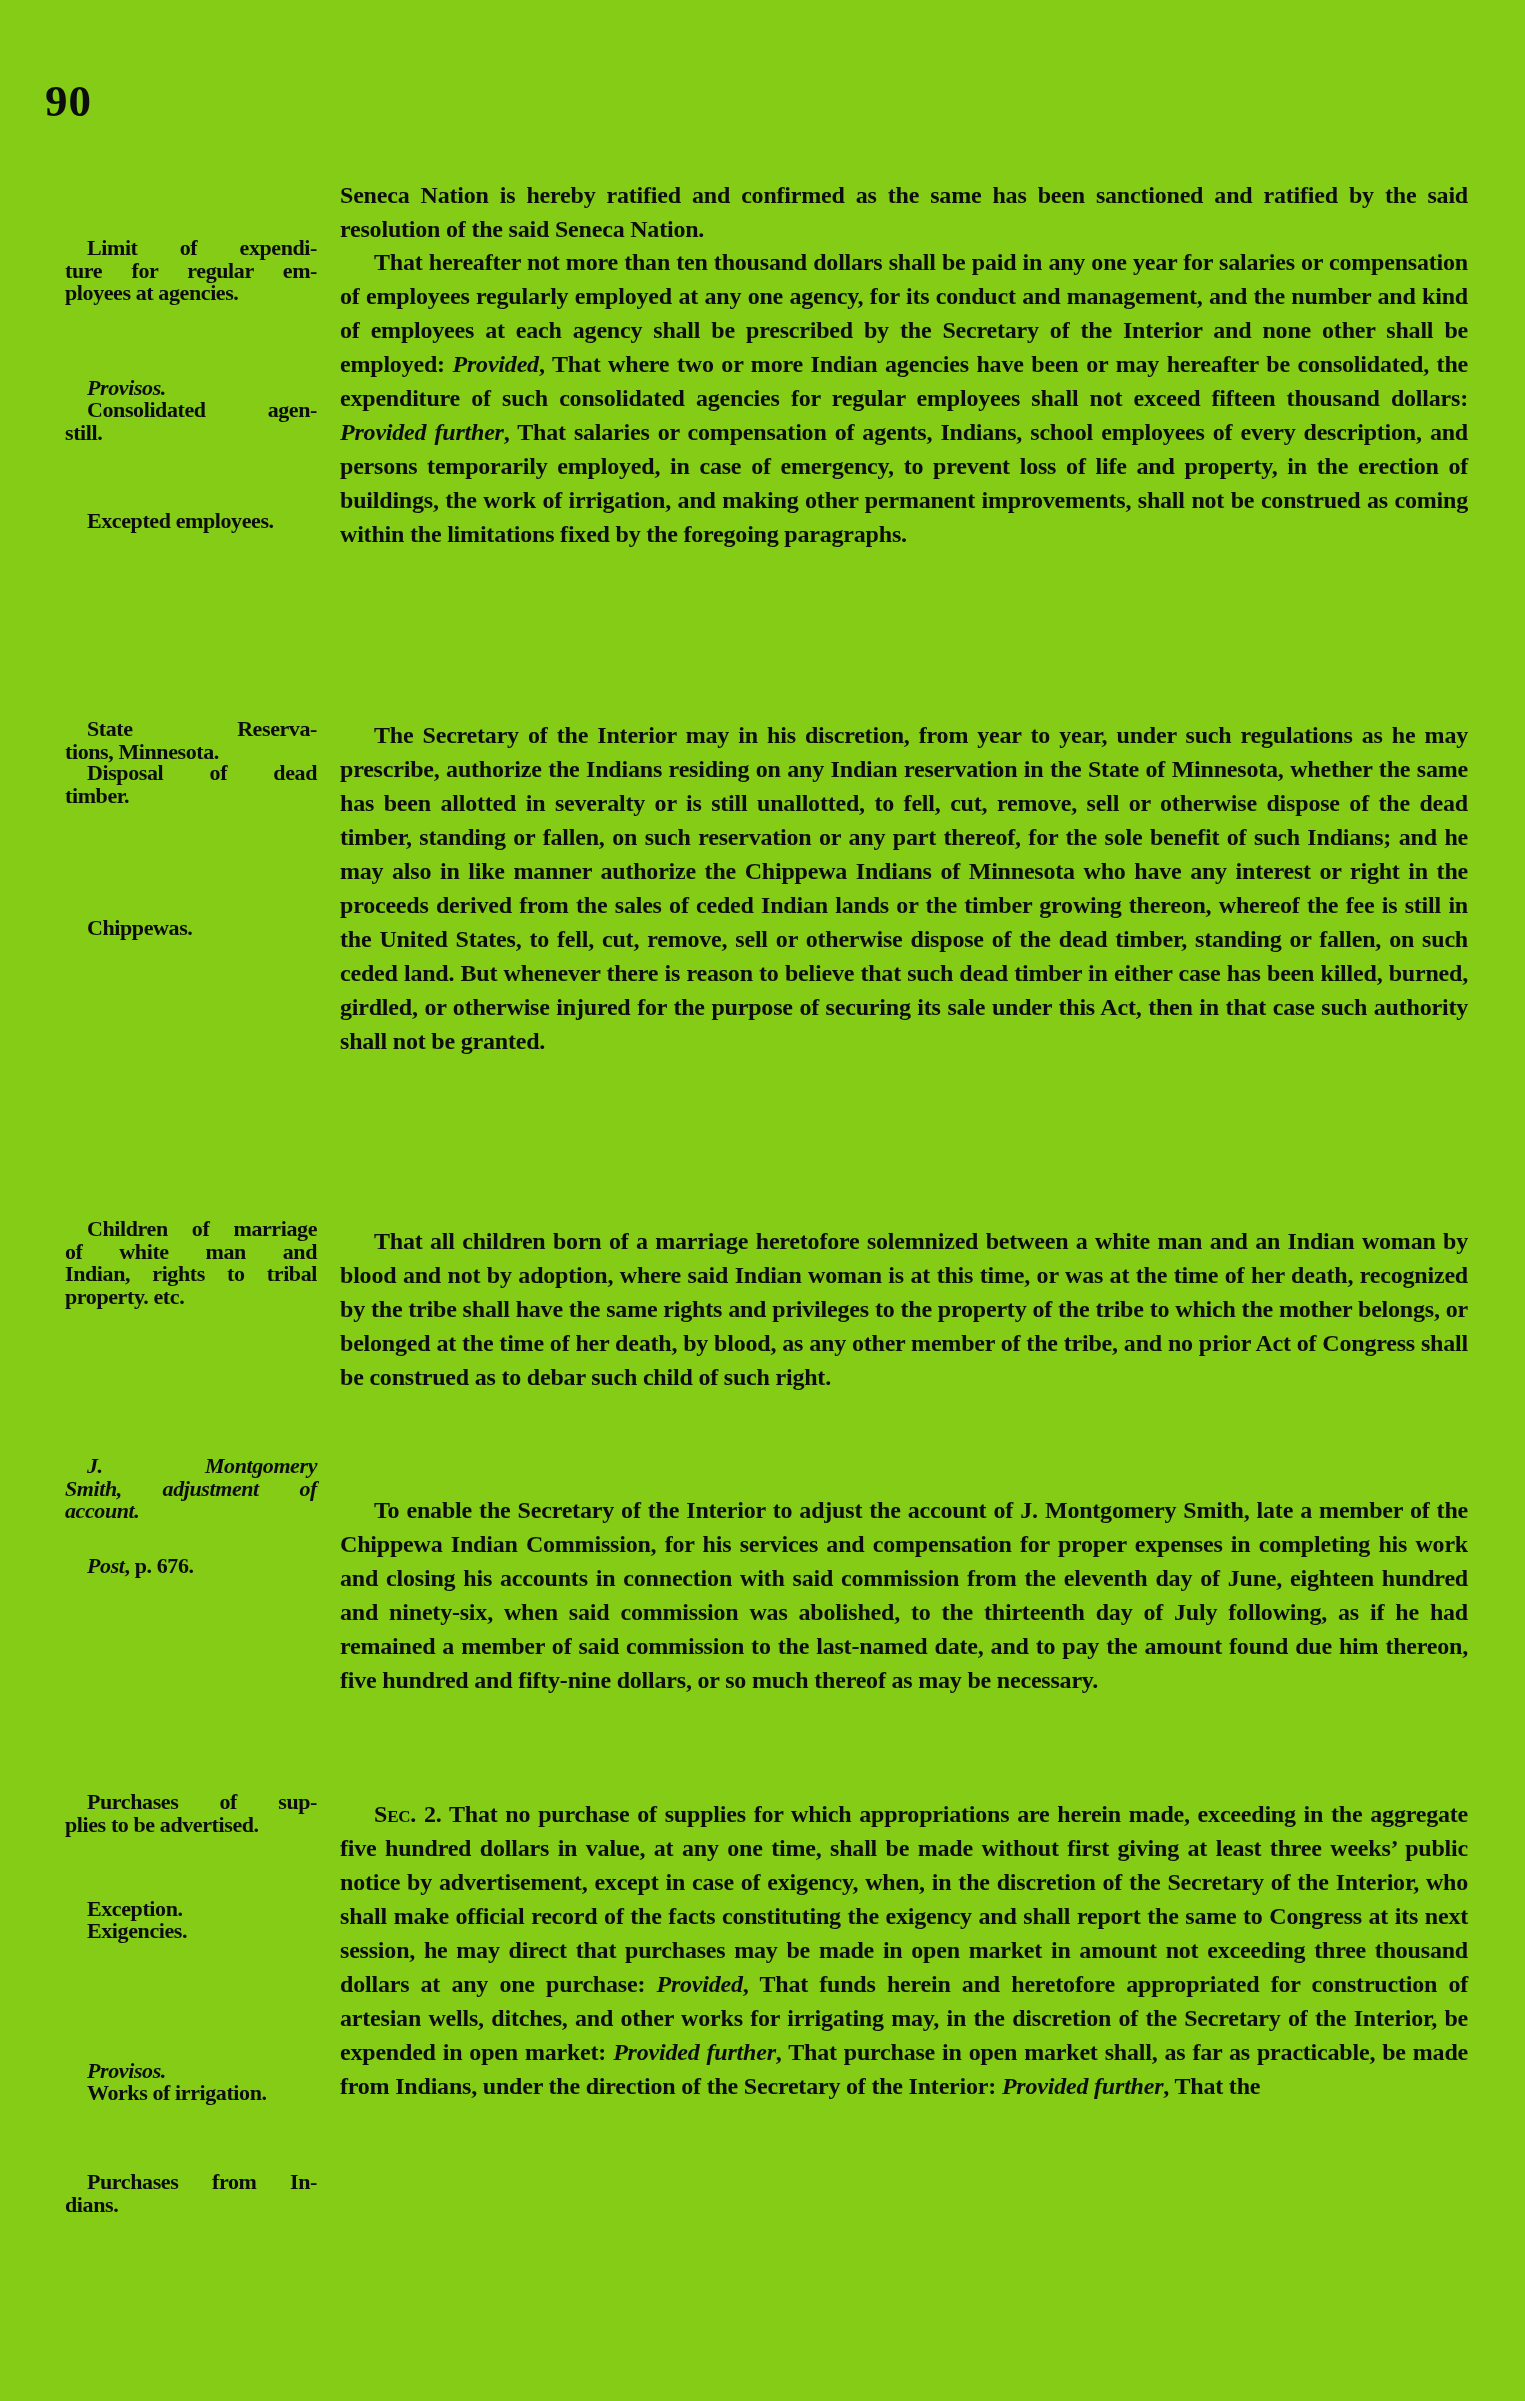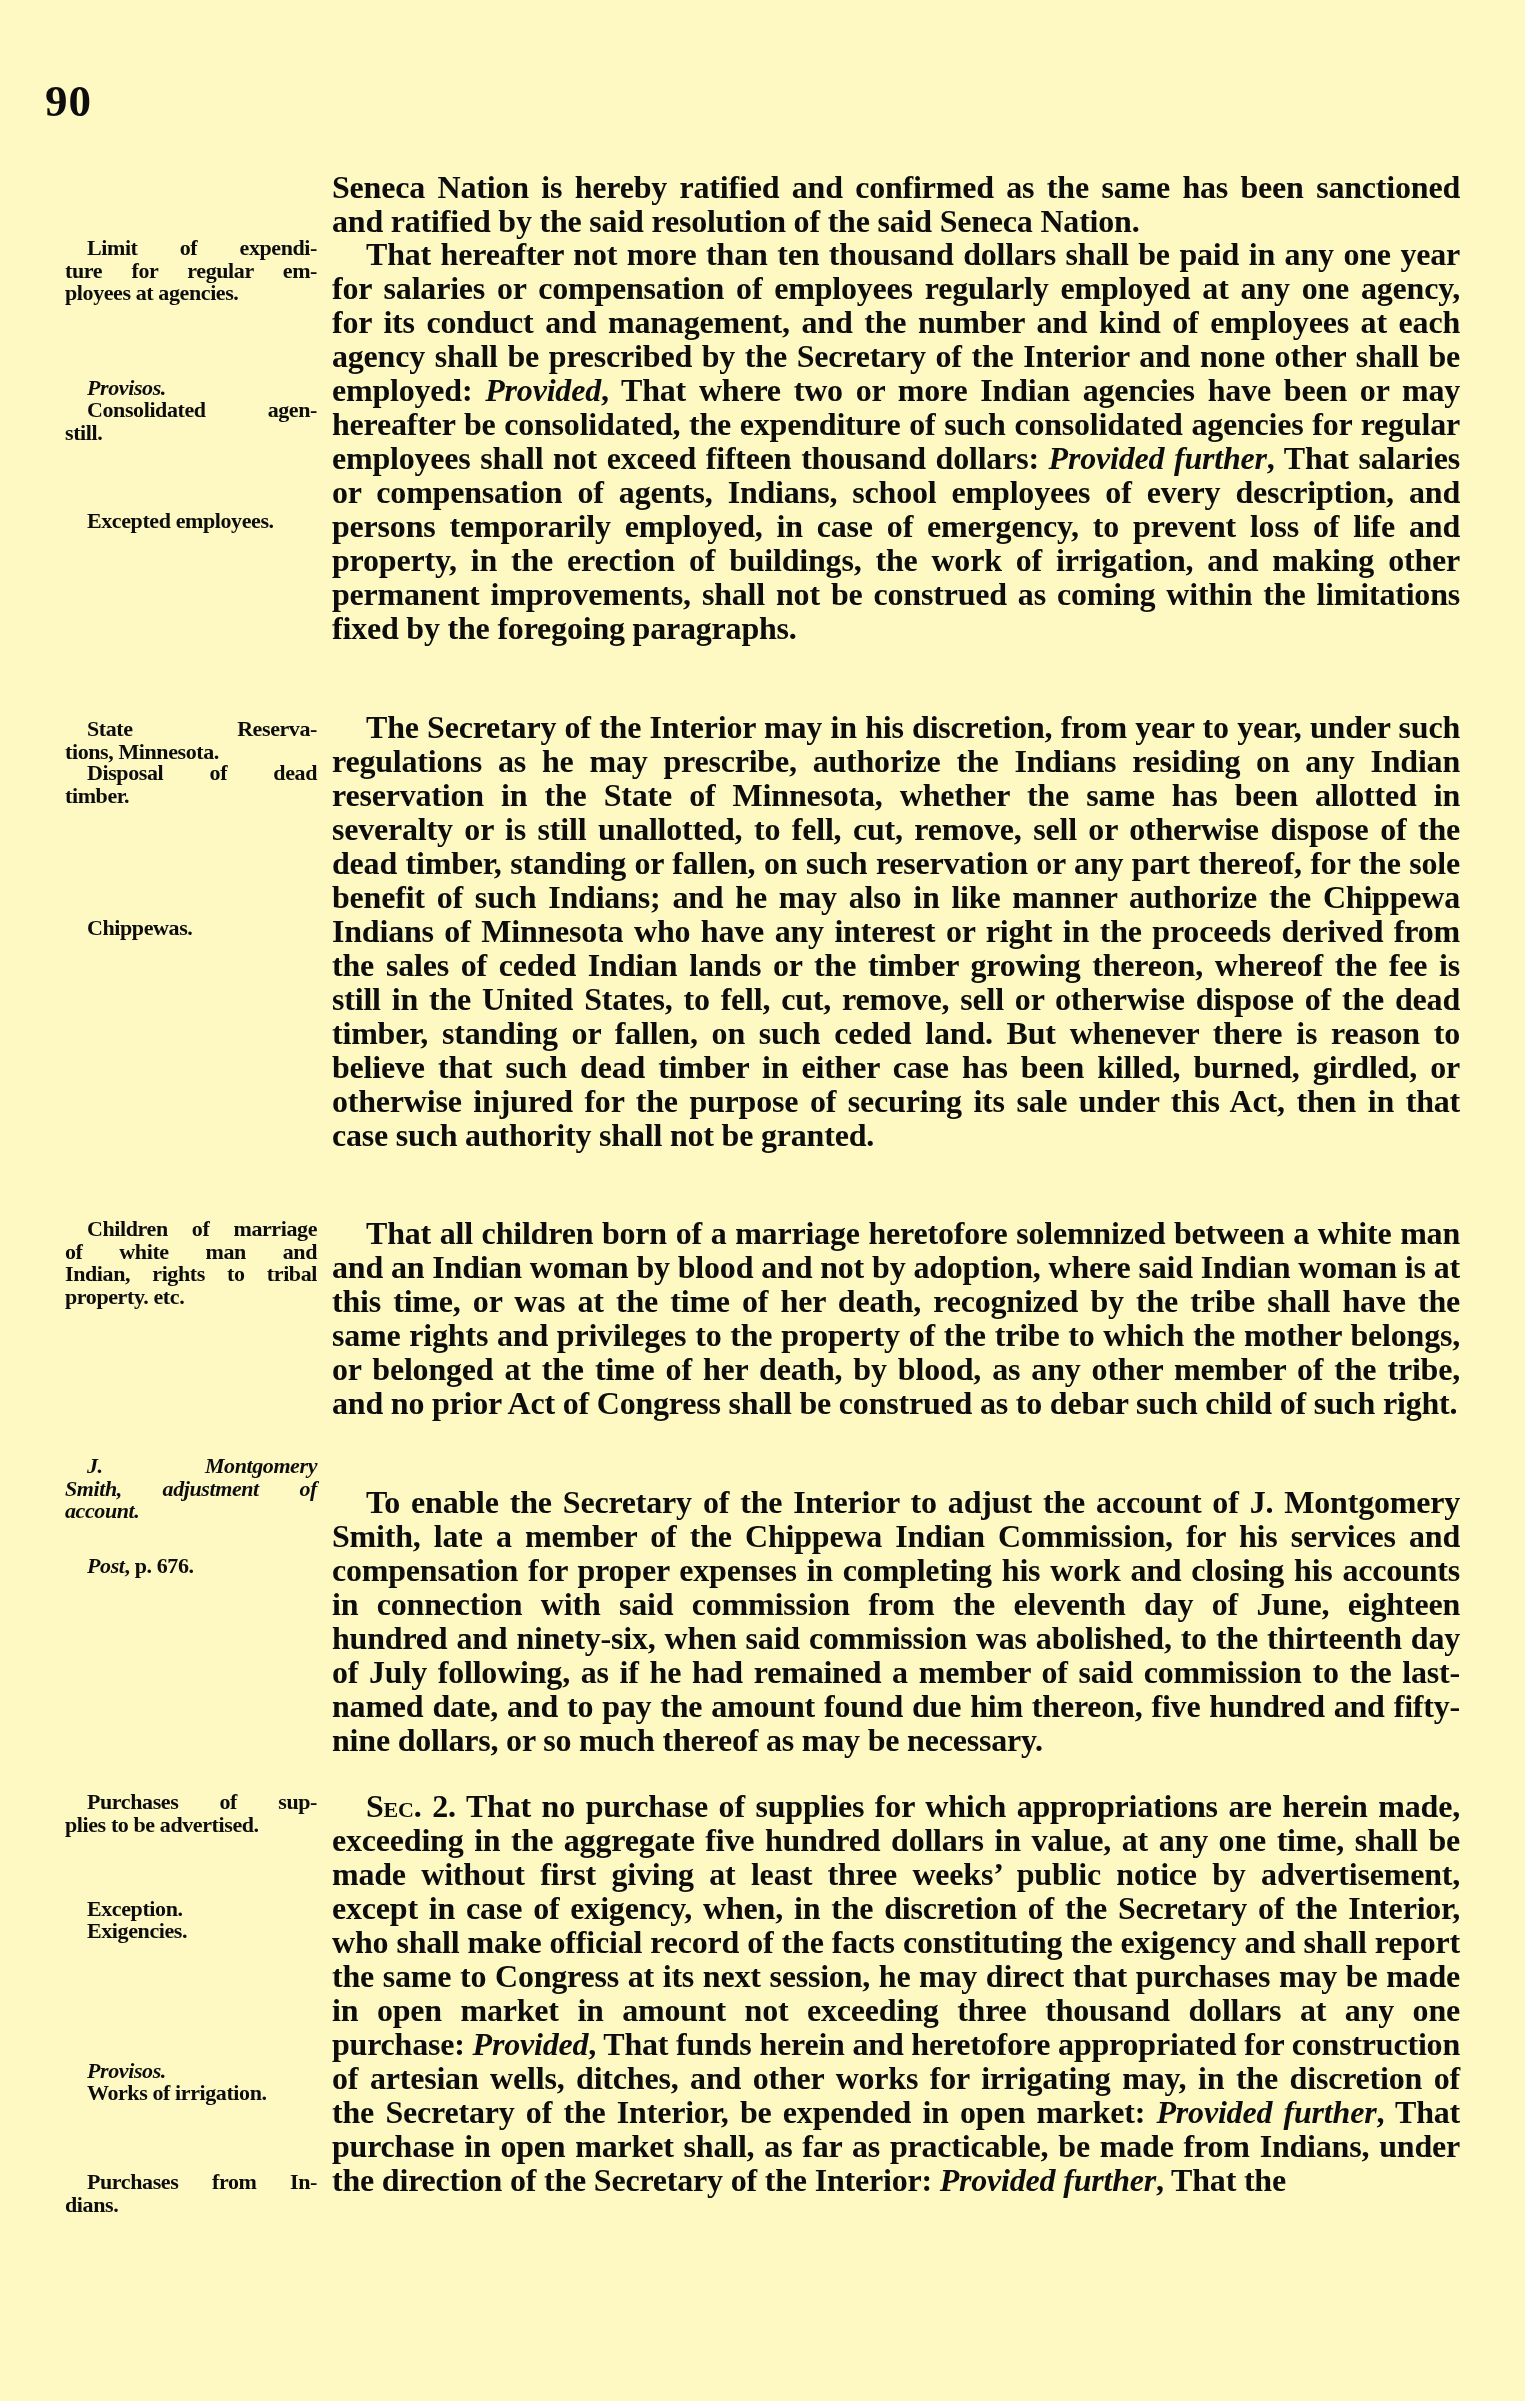--- a/index.html
+++ b/index.html
@@ -1,17 +1,17 @@
 <!DOCTYPE html>
 <html style="font-size:14.3px"><head>
 <meta charset="utf-8">
 <style>
   html,body{margin:0;padding:0;background:#ffffff;}
   .page{
-    position:relative;width:1526px;height:2401px;background:#fef9c3;
+    position:relative;width:1526px;height:2401px;background:#84cc16;
     font-family:"Liberation Serif",serif;font-weight:700;color:#0d0d0d;
     overflow:hidden;
   }
   
   .pgnum{position:absolute;left:45px;top:79px;font-size:45px;line-height:1;letter-spacing:0.9px;}
   .runhead{
     position:absolute;left:332px;top:85px;width:1128px;text-align:center;
     font-size:37px;line-height:1;white-space:nowrap;letter-spacing:0.4px;
   }
   .runhead .gap{display:inline-block;width:27px;}
@@ -20,22 +20,22 @@
   
   .margin-note{
     position:absolute;left:65px;width:252px;
     font-size:22px;line-height:22.5px;letter-spacing:-0.4px;
   }
   .note-line{min-height:22.5px;}
   .note-line.first{text-indent:22px;}
   .note-line.jl{text-align:justify;text-align-last:justify;}
   
   .body-paragraph{
-    position:absolute;left:332px;width:1128px;margin:0;
-    font-size:32px;line-height:34px;letter-spacing:-0.2px;
+    position:absolute;left:332px;width:1128px;margin:8px;
+    font-size:24px;line-height:34px;letter-spacing:-0.2px;
     text-align:justify;
   }
   .body-paragraph.indent{text-indent:34px;}
 </style>
 </head>
 <body>
 
 <div class="page">
   <div class="pgnum">90</div>
 

